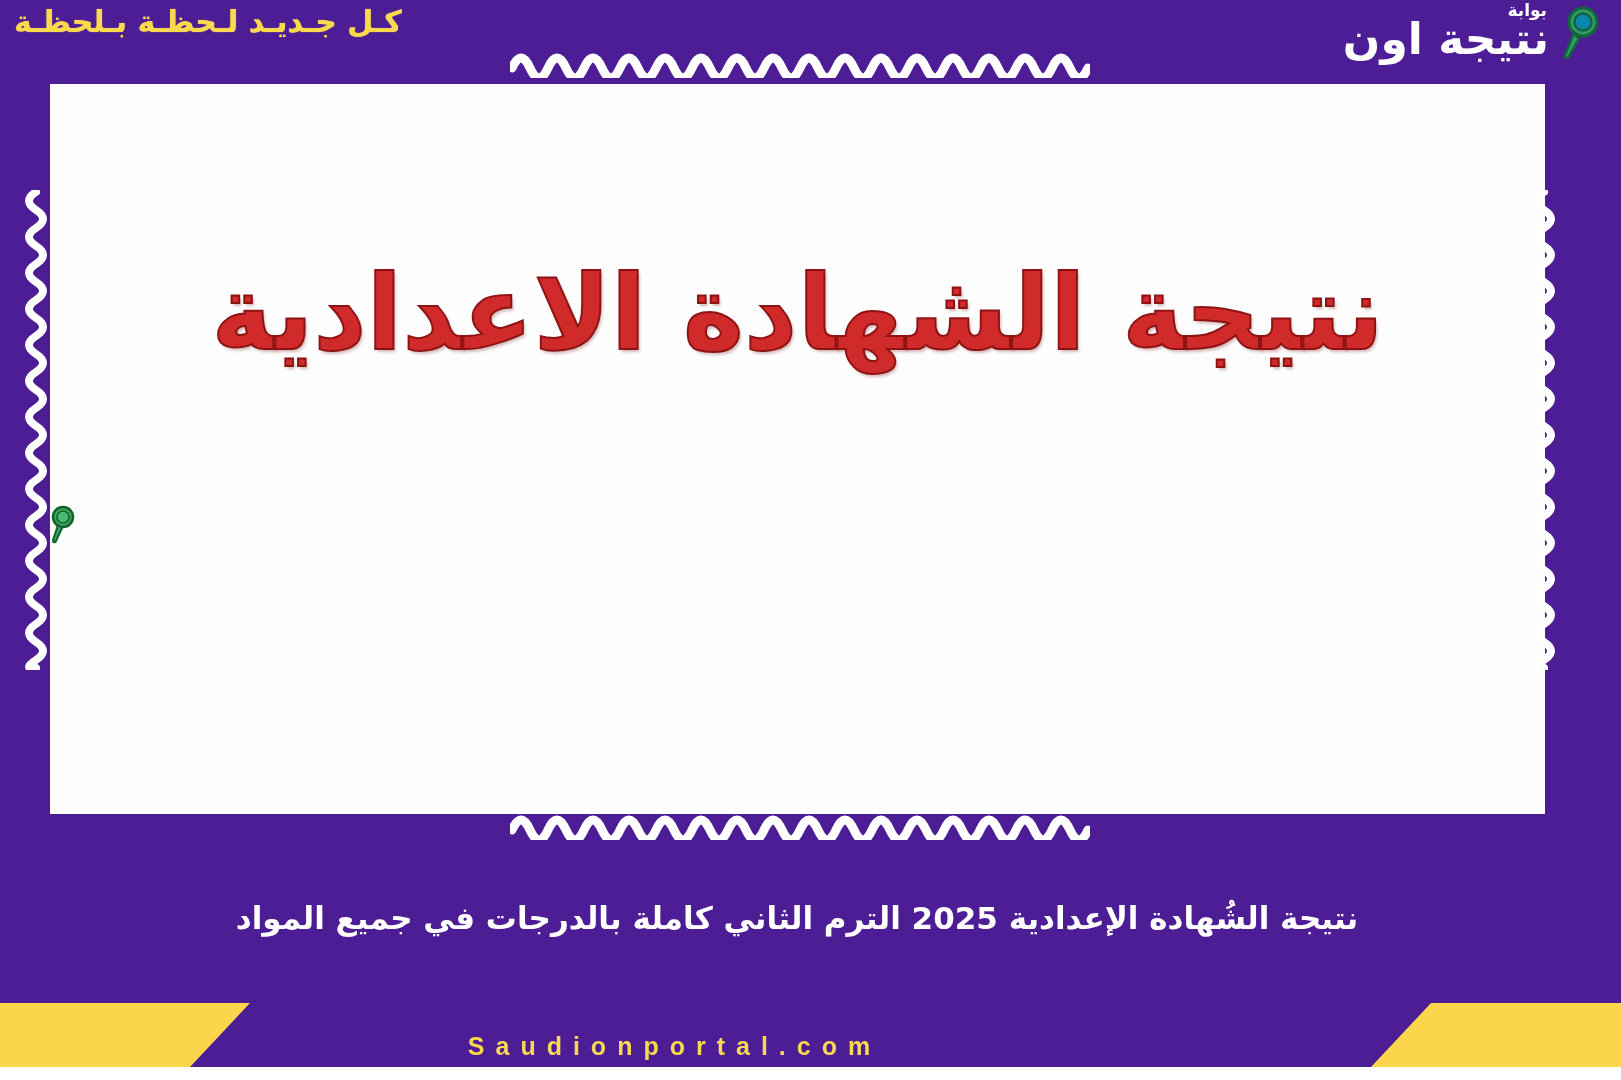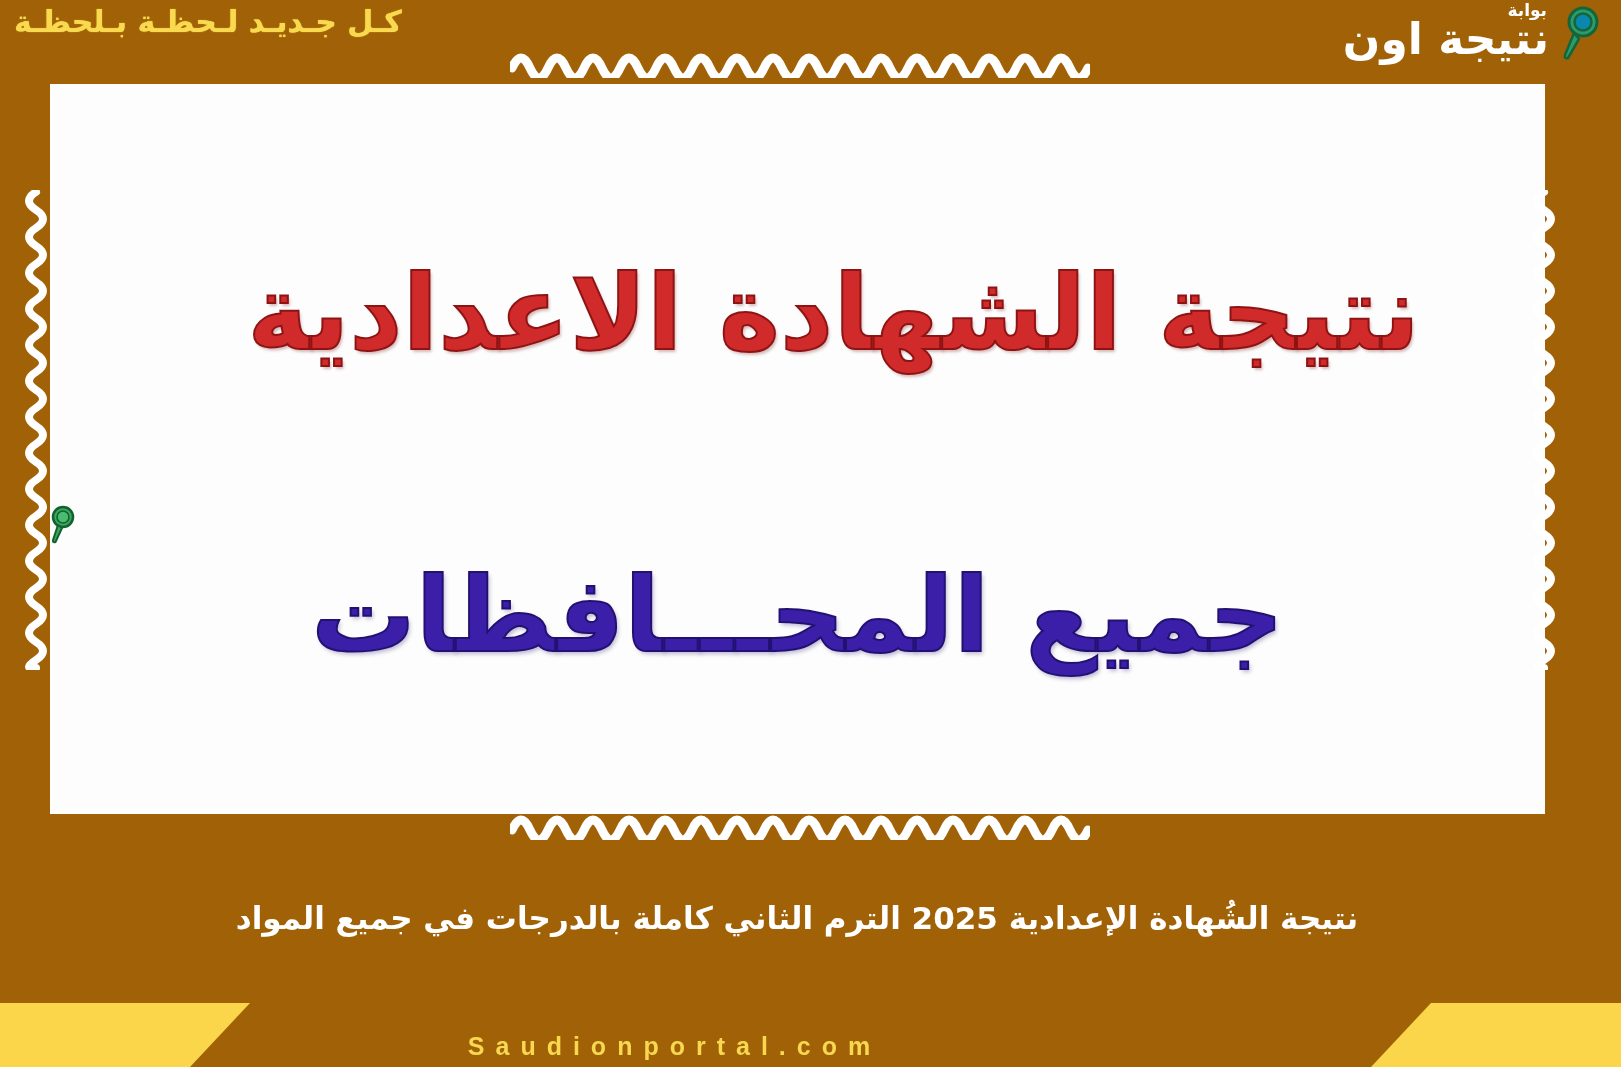--- a/index.html
+++ b/index.html
@@ -6,21 +6,21 @@
   html, body {
     margin: 0;
     padding: 0;
     background: #ffffff;
   }
   #stage {
     position: relative;
     width: 1621px;
     height: 1080px;
     overflow: hidden;
-    background: #a16207;
+    background: #4c1d95;
     font-family: "DejaVu Sans", sans-serif;
     text-decoration: underline;
   }
 
   
   .topbar {
     position: absolute;
     left: 0; top: 0;
     width: 1621px;
     height: 84px;
@@ -87,21 +87,20 @@
     width: 100%;
     text-align: center;
     color: #d02a2a;
     font-size: 104px;
     font-weight: bold;
     direction: rtl;
     letter-spacing: -2px;
     white-space: nowrap;
     -webkit-text-stroke: 2px #8e1414;
     text-shadow: 2px 3px 3px rgba(120,30,30,0.30);
-    margin-left: 36px;
   }
   .title-blue {
     position: absolute;
     top: 470px;
     left: 0;
     width: 100%;
     text-align: center;
     color: #3b1fa8;
     font-size: 104px;
     font-weight: bold;
@@ -219,21 +218,20 @@
       </span>
       <span class="brand-text-wrap">
         <span class="brand-small">بوابة</span>
         <span class="brand-main">نتيجة اون</span>
       </span>
     </div>
   </div>
 
   <div class="card">
     <div class="title-red">نتيجة الشهادة الاعدادية</div>
-    <div class="title-blue">جميع المحـــافظات</div>
   </div>
 
   <svg class="wave-h wave-top" viewBox="0 0 580 32" preserveAspectRatio="none" xmlns="http://www.w3.org/2000/svg">
     <path d="M2,22 Q11,2 20,22 T38,22 T56,22 T74,22 T92,22 T110,22 T128,22 T146,22 T164,22 T182,22 T200,22 T218,22 T236,22 T254,22 T272,22 T290,22 T308,22 T326,22 T344,22 T362,22 T380,22 T398,22 T416,22 T434,22 T452,22 T470,22 T488,22 T506,22 T524,22 T542,22 T560,22 T578,22" fill="none" stroke="#ffffff" stroke-width="9" stroke-linecap="round"></path>
   </svg>
 
   <svg class="wave-h wave-bottom" viewBox="0 0 580 32" preserveAspectRatio="none" xmlns="http://www.w3.org/2000/svg">
     <path d="M2,22 Q11,2 20,22 T38,22 T56,22 T74,22 T92,22 T110,22 T128,22 T146,22 T164,22 T182,22 T200,22 T218,22 T236,22 T254,22 T272,22 T290,22 T308,22 T326,22 T344,22 T362,22 T380,22 T398,22 T416,22 T434,22 T452,22 T470,22 T488,22 T506,22 T524,22 T542,22 T560,22 T578,22" fill="none" stroke="#ffffff" stroke-width="9" stroke-linecap="round"></path>
   </svg>
 

